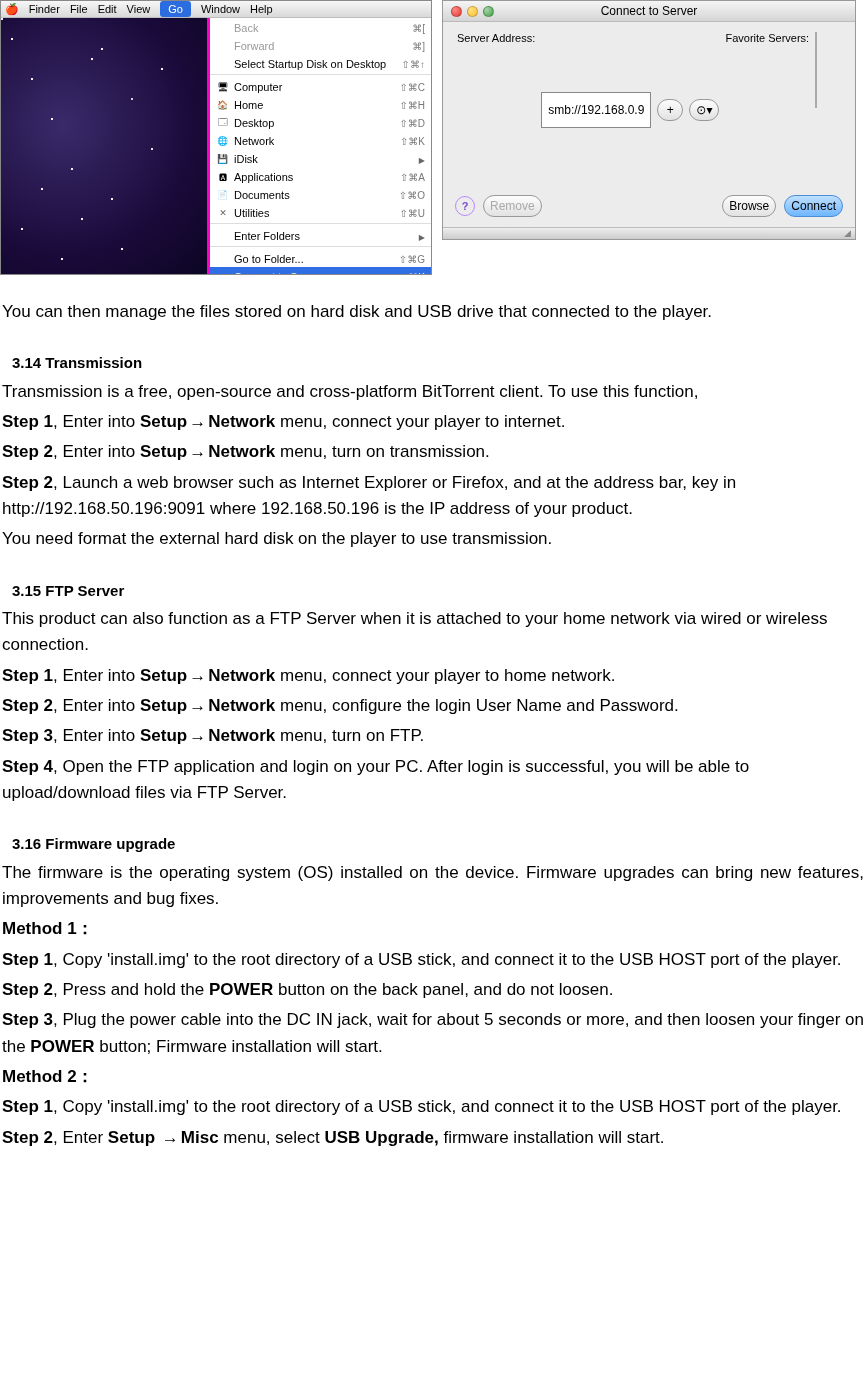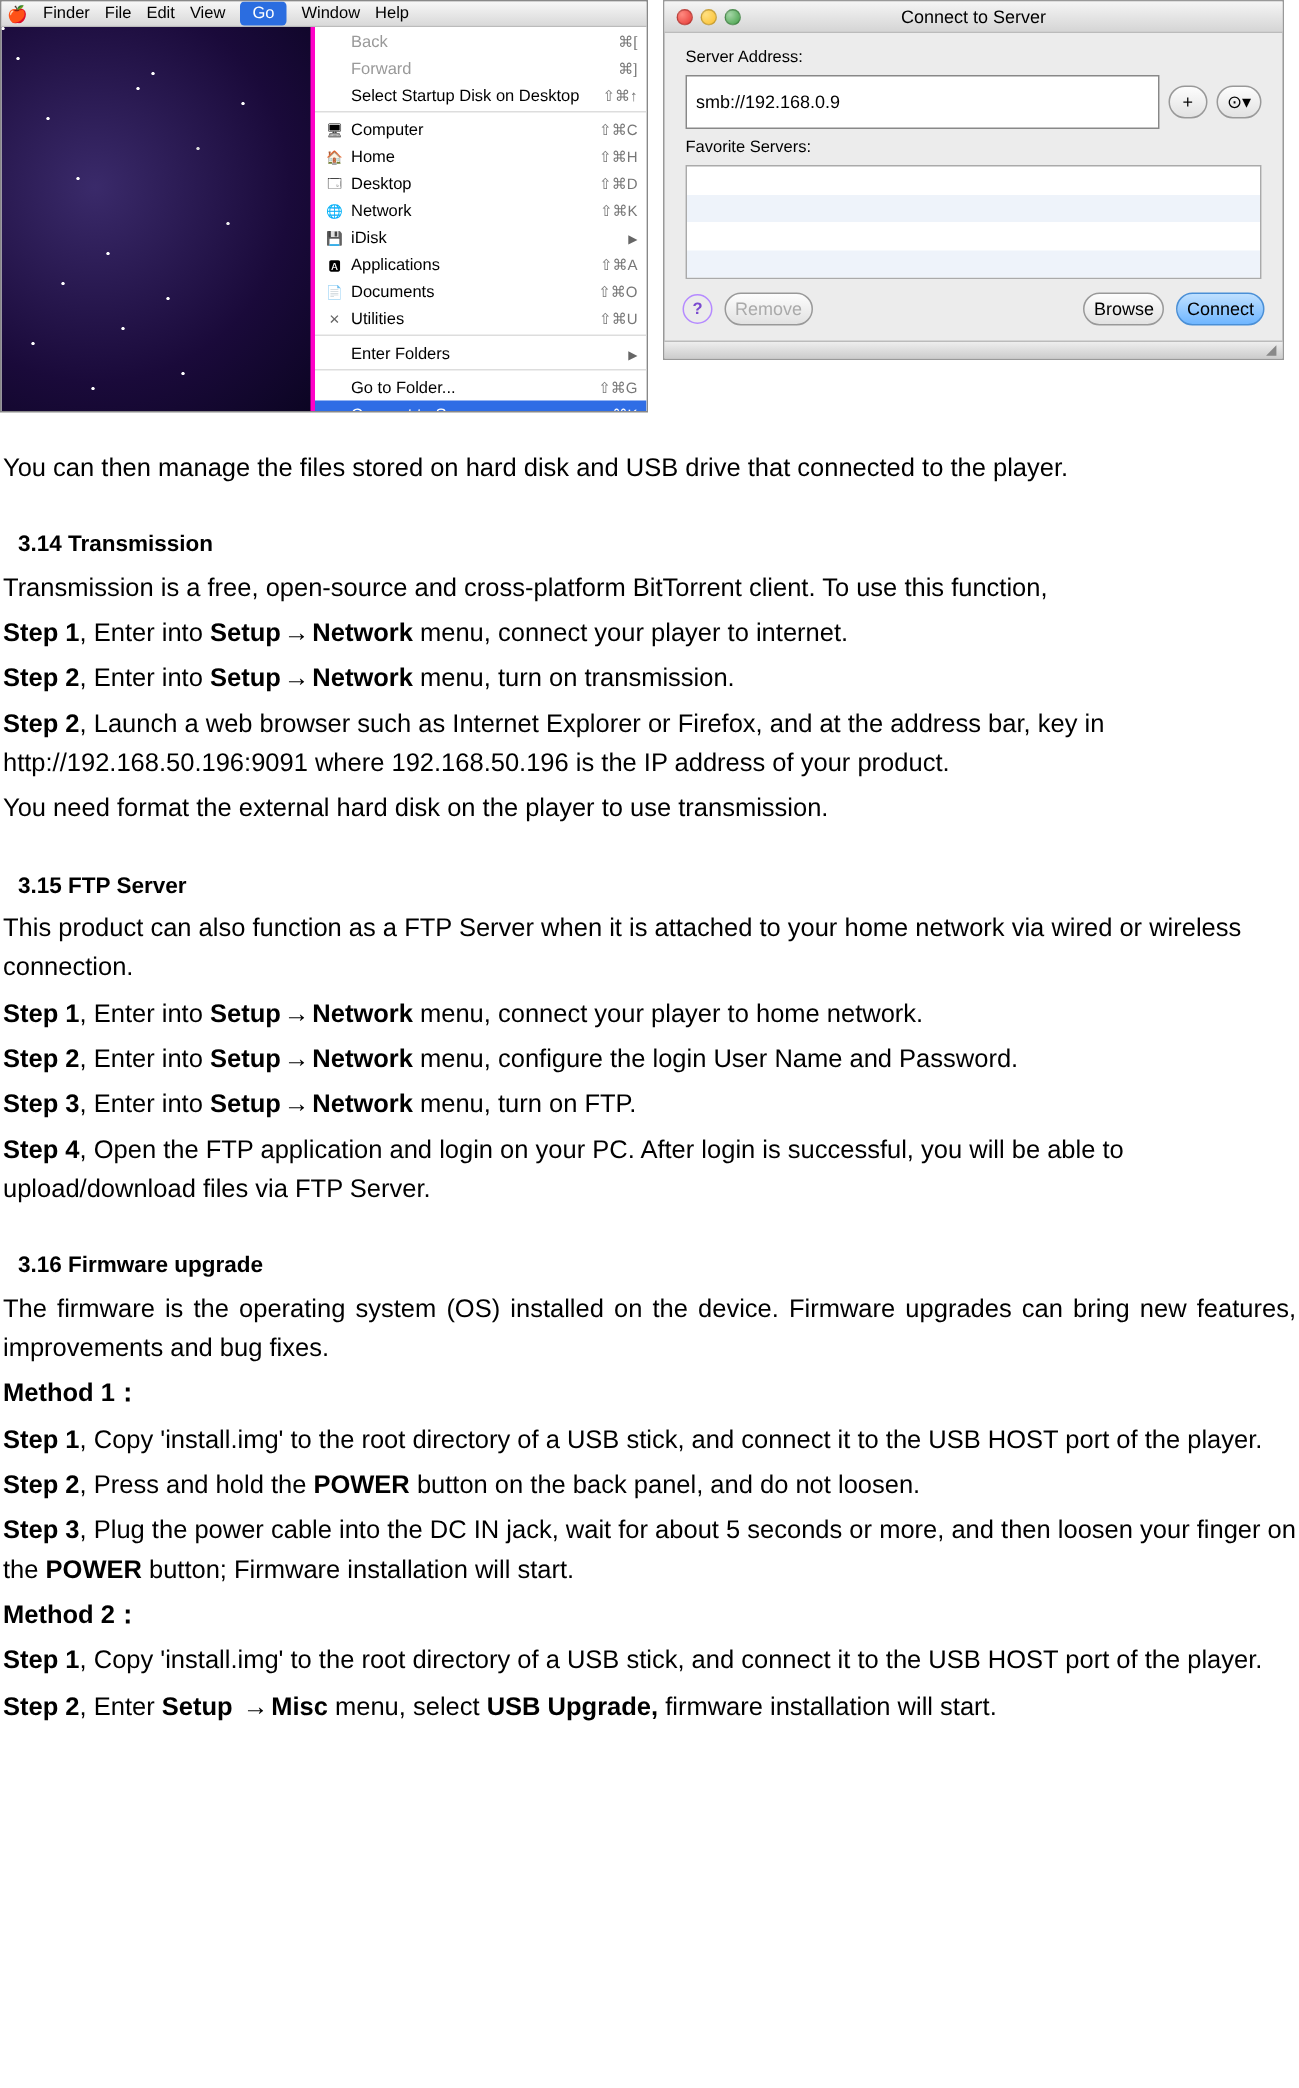--- a/index.html
+++ b/index.html
@@ -120,21 +120,21 @@
     align-items: center;
     border-bottom: 1px solid #bbb;
     position: relative;
   }
   .cts-traffic { display: flex; gap: 5px; padding-left: 8px; }
   .dot { width: 11px; height: 11px; border-radius: 50%; border: 1px solid rgba(0,0,0,0.2); }
   .dot.r{background:radial-gradient(circle at 30% 30%,#ff8a80,#e53935);}
   .dot.y{background:radial-gradient(circle at 30% 30%,#ffe082,#fbc02d);}
   .dot.g{background:radial-gradient(circle at 30% 30%,#a5d6a7,#43a047);}
   .cts-title-text { position: absolute; left: 0; right: 0; text-align: center; font-size: 12px; }
-  .cts-body { padding: 10px 14px 8px 14px; display:flex; flex-direction:column; gap:6px; flex:1;}
+  .cts-body { padding: 10px 14px 8px 14px; display:flex; gap:6px; flex:1;}
   .cts-row { display:flex; align-items:center; gap:6px; }
   .cts-input {
     flex:1; height:36px; border:1px solid #888;
     background:#fff; padding:0 6px; font-size:12px;
     display:flex; align-items:center;
   }
   .pillbtn {
     height:22px; min-width:26px; padding:0 6px;
     border:1px solid #999; border-radius:11px;
     background:linear-gradient(#fdfdfd,#e2e2e2);

